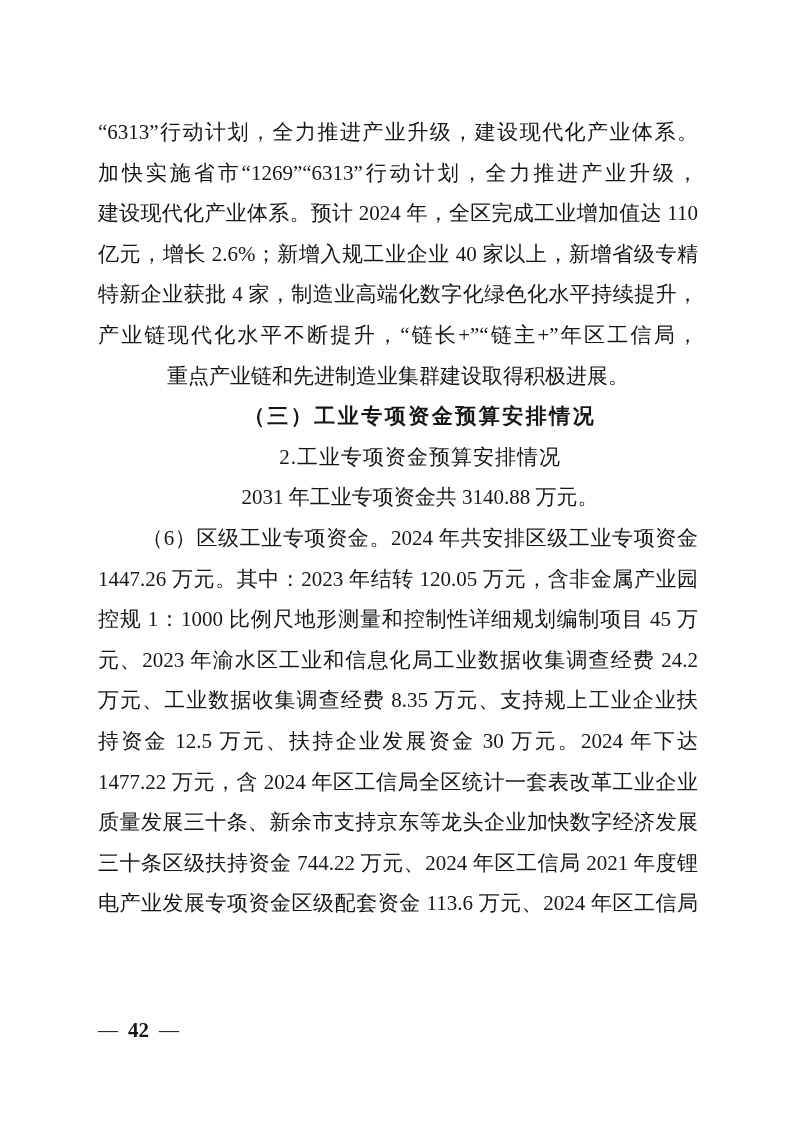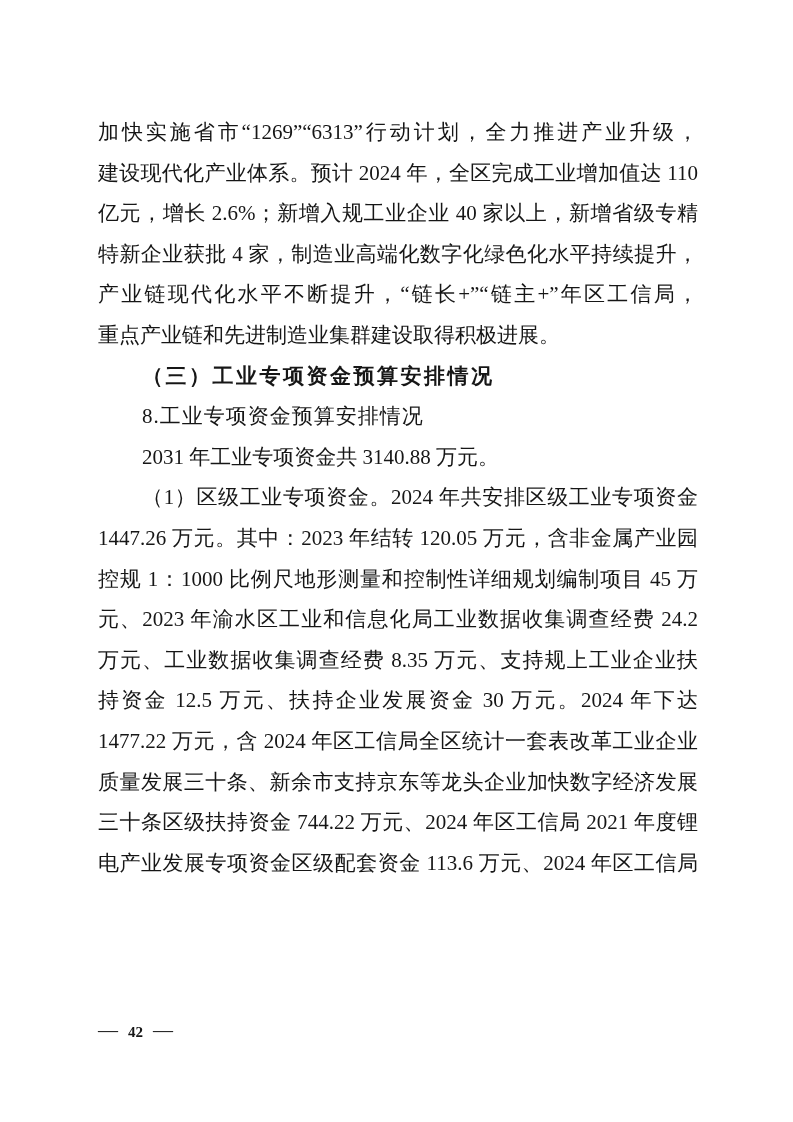--- a/index.html
+++ b/index.html
@@ -22,20 +22,21 @@
     left: 98px;
     top: 112px;
     width: 600px;
   }
   .line {
     height: 40.6px;
     line-height: 40.6px;
     font-size: 21px;
     white-space: normal;
     overflow: hidden;
+    text-align: center;
   }
   .justify {
     text-align: justify;
     text-align-last: justify;
     text-justify: inter-character;
   }
   .indent {
     text-indent: 44px;
   }
   .heading {
@@ -54,39 +55,40 @@
     font-size: 20px;
     color: #161616;
   }
   .footer .dash {
     font-weight: normal;
     letter-spacing: 0;
   }
   .footer .pagenum {
     font-weight: bold;
     margin: 0 10px;
-    font-size: 15px;
+    font-size: 21px;
   }
 </style>
 </head>
 <body>
 
 <div class="page">
 
   <div class="content">
+    <div class="line justify">“6313”行动计划，全力推进产业升级，建设现代化产业体系。</div>
     <div class="line justify">加快实施省市“1269”“6313”行动计划，全力推进产业升级，</div>
     <div class="line justify">建设现代化产业体系。预计 2024 年，全区完成工业增加值达 110</div>
     <div class="line justify">亿元，增长 2.6%；新增入规工业企业 40 家以上，新增省级专精</div>
     <div class="line justify">特新企业获批 4 家，制造业高端化数字化绿色化水平持续提升，</div>
     <div class="line justify">产业链现代化水平不断提升，“链长+”“链主+”年区工信局，</div>
     <div class="line">重点产业链和先进制造业集群建设取得积极进展。</div>
     <div class="line indent heading">（三）工业专项资金预算安排情况</div>
-    <div class="line indent subheading">8.工业专项资金预算安排情况</div>
+    <div class="line indent subheading">2.工业专项资金预算安排情况</div>
     <div class="line indent">2031 年工业专项资金共 3140.88 万元。</div>
-    <div class="line indent justify">（1）区级工业专项资金。2024 年共安排区级工业专项资金</div>
+    <div class="line indent justify">（6）区级工业专项资金。2024 年共安排区级工业专项资金</div>
     <div class="line justify">1447.26 万元。其中：2023 年结转 120.05 万元，含非金属产业园</div>
     <div class="line justify">控规 1：1000 比例尺地形测量和控制性详细规划编制项目 45 万</div>
     <div class="line justify">元、2023 年渝水区工业和信息化局工业数据收集调查经费 24.2</div>
     <div class="line justify">万元、工业数据收集调查经费 8.35 万元、支持规上工业企业扶</div>
     <div class="line justify">持资金 12.5 万元、扶持企业发展资金 30 万元。2024 年下达</div>
     <div class="line justify">1477.22 万元，含 2024 年区工信局全区统计一套表改革工业企业</div>
     <div class="line justify">质量发展三十条、新余市支持京东等龙头企业加快数字经济发展</div>
     <div class="line justify">三十条区级扶持资金 744.22 万元、2024 年区工信局 2021 年度锂</div>
     <div class="line justify">电产业发展专项资金区级配套资金 113.6 万元、2024 年区工信局</div>
   </div>

